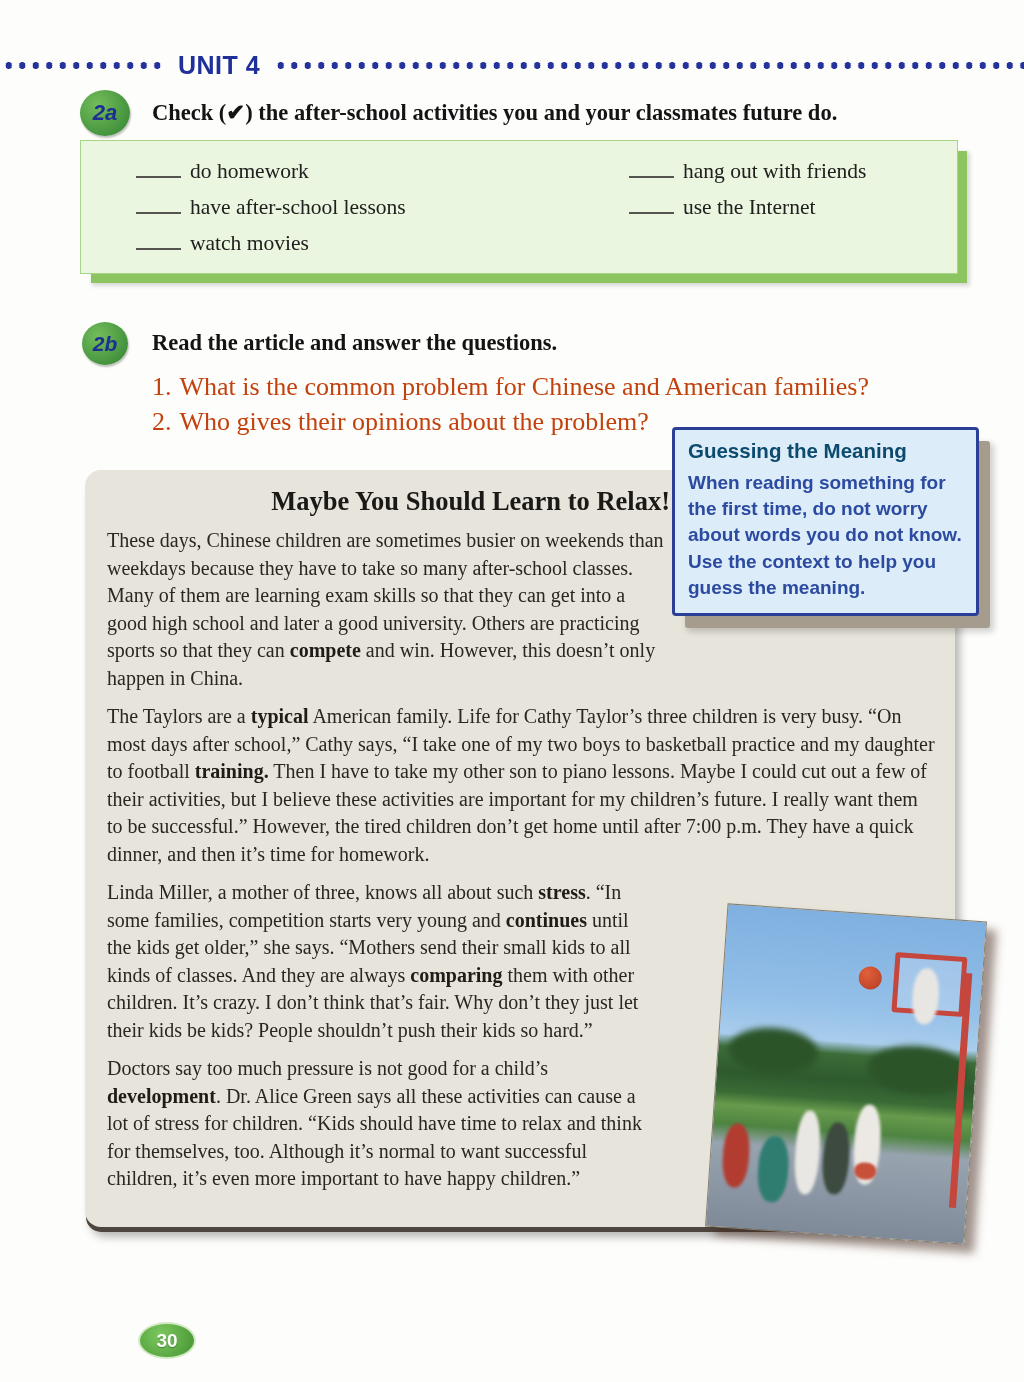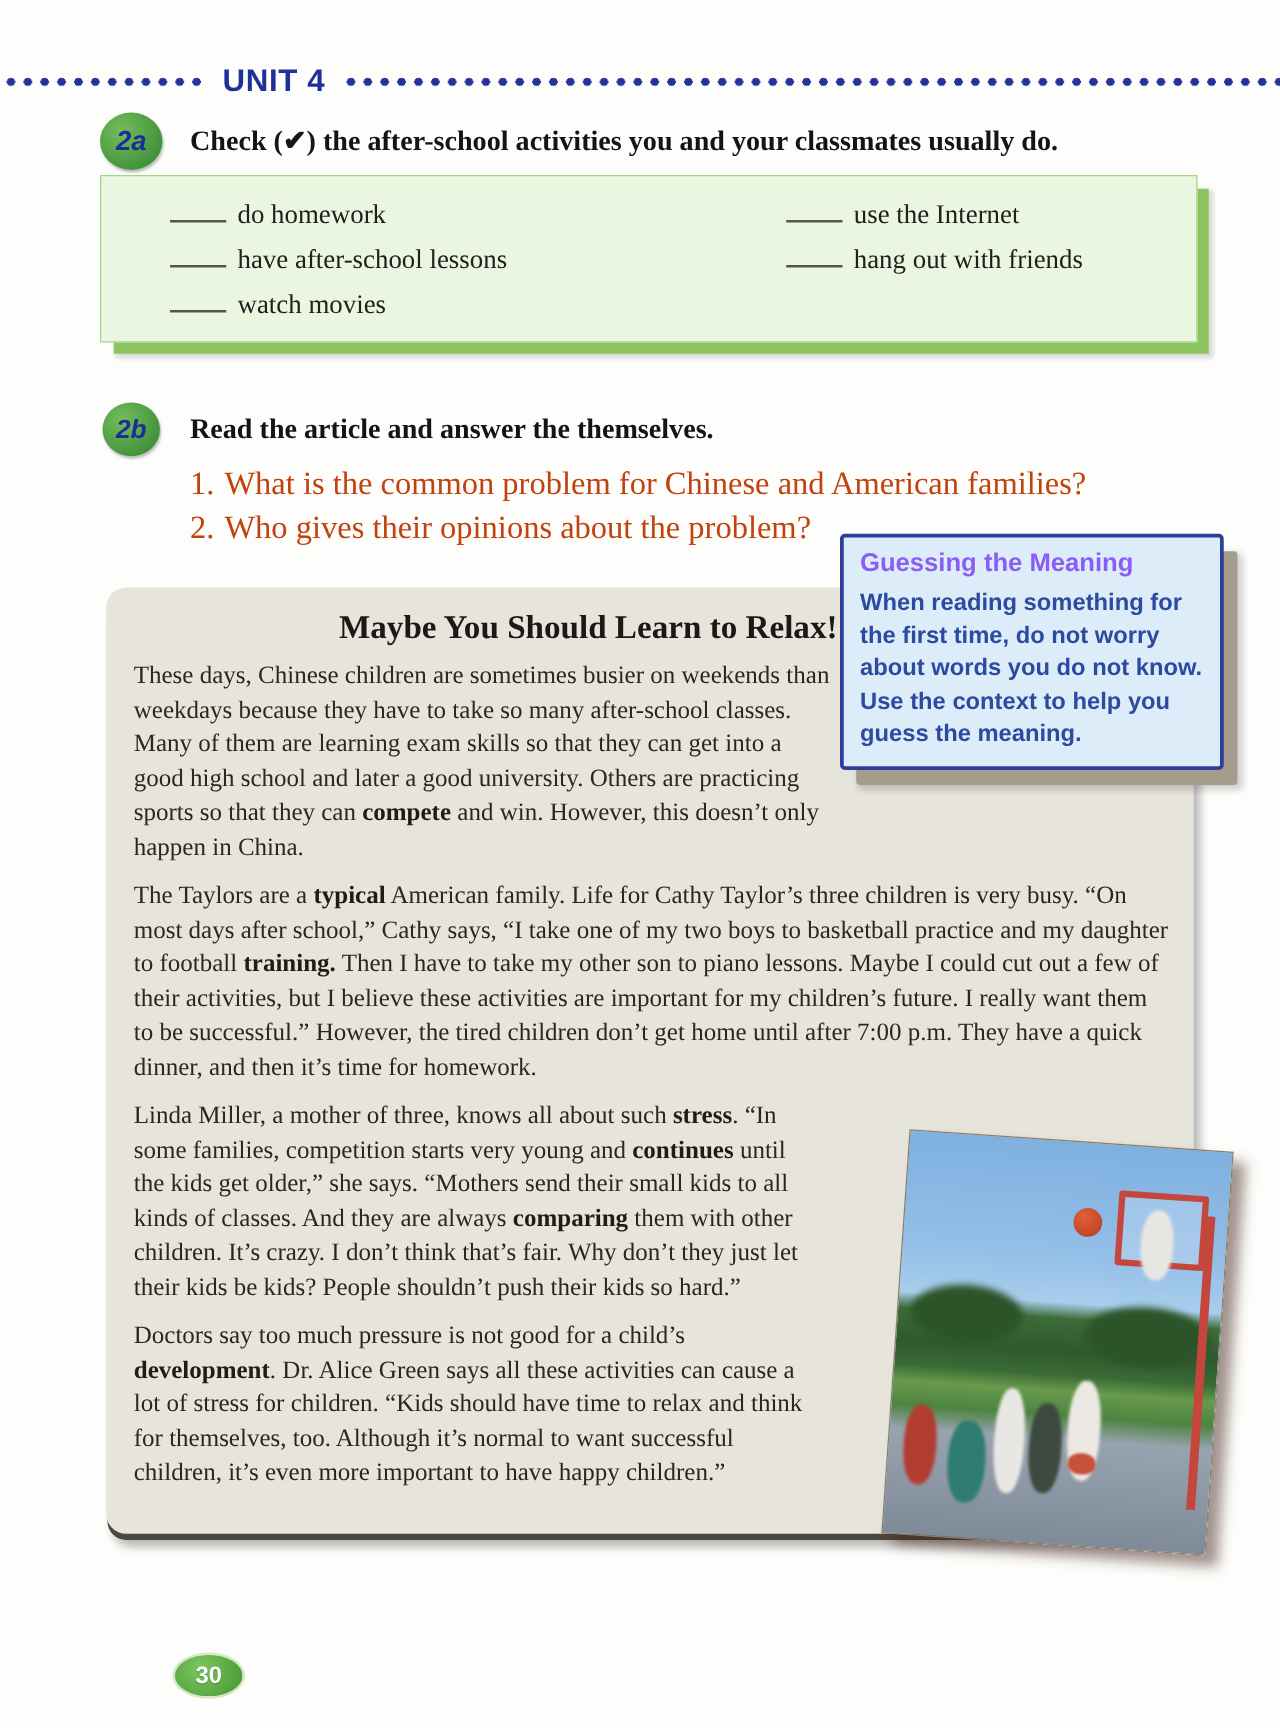--- a/index.html
+++ b/index.html
@@ -39,21 +39,21 @@
 
   
   .question{position:absolute;left:152px;font-size:26px;color:#c2410c;}
   .q1{top:372px;} .q2{top:407px;}
   .q-num{margin-right:8px;}
 
   
   .tip-box{position:absolute;left:672px;top:427px;width:276px;background:#dcecf8;
            border:3px solid #2b3f97;border-radius:4px;padding:9px 12px 12px 13px;z-index:6;
            box-shadow:12px 13px 0 -1px #a69c8d, 15px 16px 6px rgba(0,0,0,0.18);}
-  .tip-title{font-family:"Liberation Sans", sans-serif;font-weight:bold;font-size:20.5px;color:#8b5cf6;margin:0 0 7px 0;}
+  .tip-title{font-family:"Liberation Sans", sans-serif;font-weight:bold;font-size:20.5px;color:#0c4a6e;margin:0 0 7px 0;}
   .tip-body{font-family:"Liberation Sans", sans-serif;font-weight:bold;font-size:19px;line-height:1.38;color:#2b4aa0;margin:0;}
 
   
   .article-card{position:absolute;left:85px;top:470px;width:870px;box-sizing:border-box;
                 background:#e7e4db;border-radius:16px;padding:12px 20px 18px 22px;z-index:1;
                 box-shadow:0 6px 0 -1px #4d463e, 5px 10px 8px rgba(0,0,0,0.28);}
   .spacer-tip{float:right;width:265px;height:212px;}
   .spacer-photo{float:right;clear:right;width:280px;height:330px;}
   .article-title{font-size:26.5px;font-weight:bold;color:#1b1916;text-align:right;margin:4px 0 10px 0;}
   .article-card p{font-size:20px;line-height:27.5px;color:#2a2723;margin:0 0 11px 0;text-align:left;}
@@ -98,46 +98,46 @@
 
 <div class="page">
 
   <div class="header-row">
     <div class="dots dots-left"></div>
     <div class="unit-label">UNIT 4</div>
     <div class="dots dots-right"></div>
   </div>
 
   <div class="badge badge-2a">2a</div>
-  <div class="instr instr-2a">Check (✔) the after-school activities you and your classmates usually do.</div>
+  <div class="instr instr-2a">Check (✔) the after-school activities you and your classmates future do.</div>
 
   <div class="activity-box">
     <div class="activity-col col-left">
       <div class="activity-item">
         <span class="blank"></span><span>do homework</span>
       </div>
       <div class="activity-item">
         <span class="blank"></span><span>have after-school lessons</span>
       </div>
       <div class="activity-item">
         <span class="blank"></span><span>watch movies</span>
       </div>
     </div>
     <div class="activity-col col-right">
       <div class="activity-item">
-        <span class="blank"></span><span>use the Internet</span>
+        <span class="blank"></span><span>hang out with friends</span>
       </div>
       <div class="activity-item">
-        <span class="blank"></span><span>hang out with friends</span>
+        <span class="blank"></span><span>use the Internet</span>
       </div>
     </div>
   </div>
 
   <div class="badge badge-2b">2b</div>
-  <div class="instr instr-2b">Read the article and answer the themselves.</div>
+  <div class="instr instr-2b">Read the article and answer the questions.</div>
 
   <div class="question q1">
     <span class="q-num">1.</span><span>What is the common problem for Chinese and American families?</span>
   </div>
   <div class="question q2">
     <span class="q-num">2.</span><span>Who gives their opinions about the problem?</span>
   </div>
 
   <div class="tip-box">
     <p class="tip-title">Guessing the Meaning</p>

